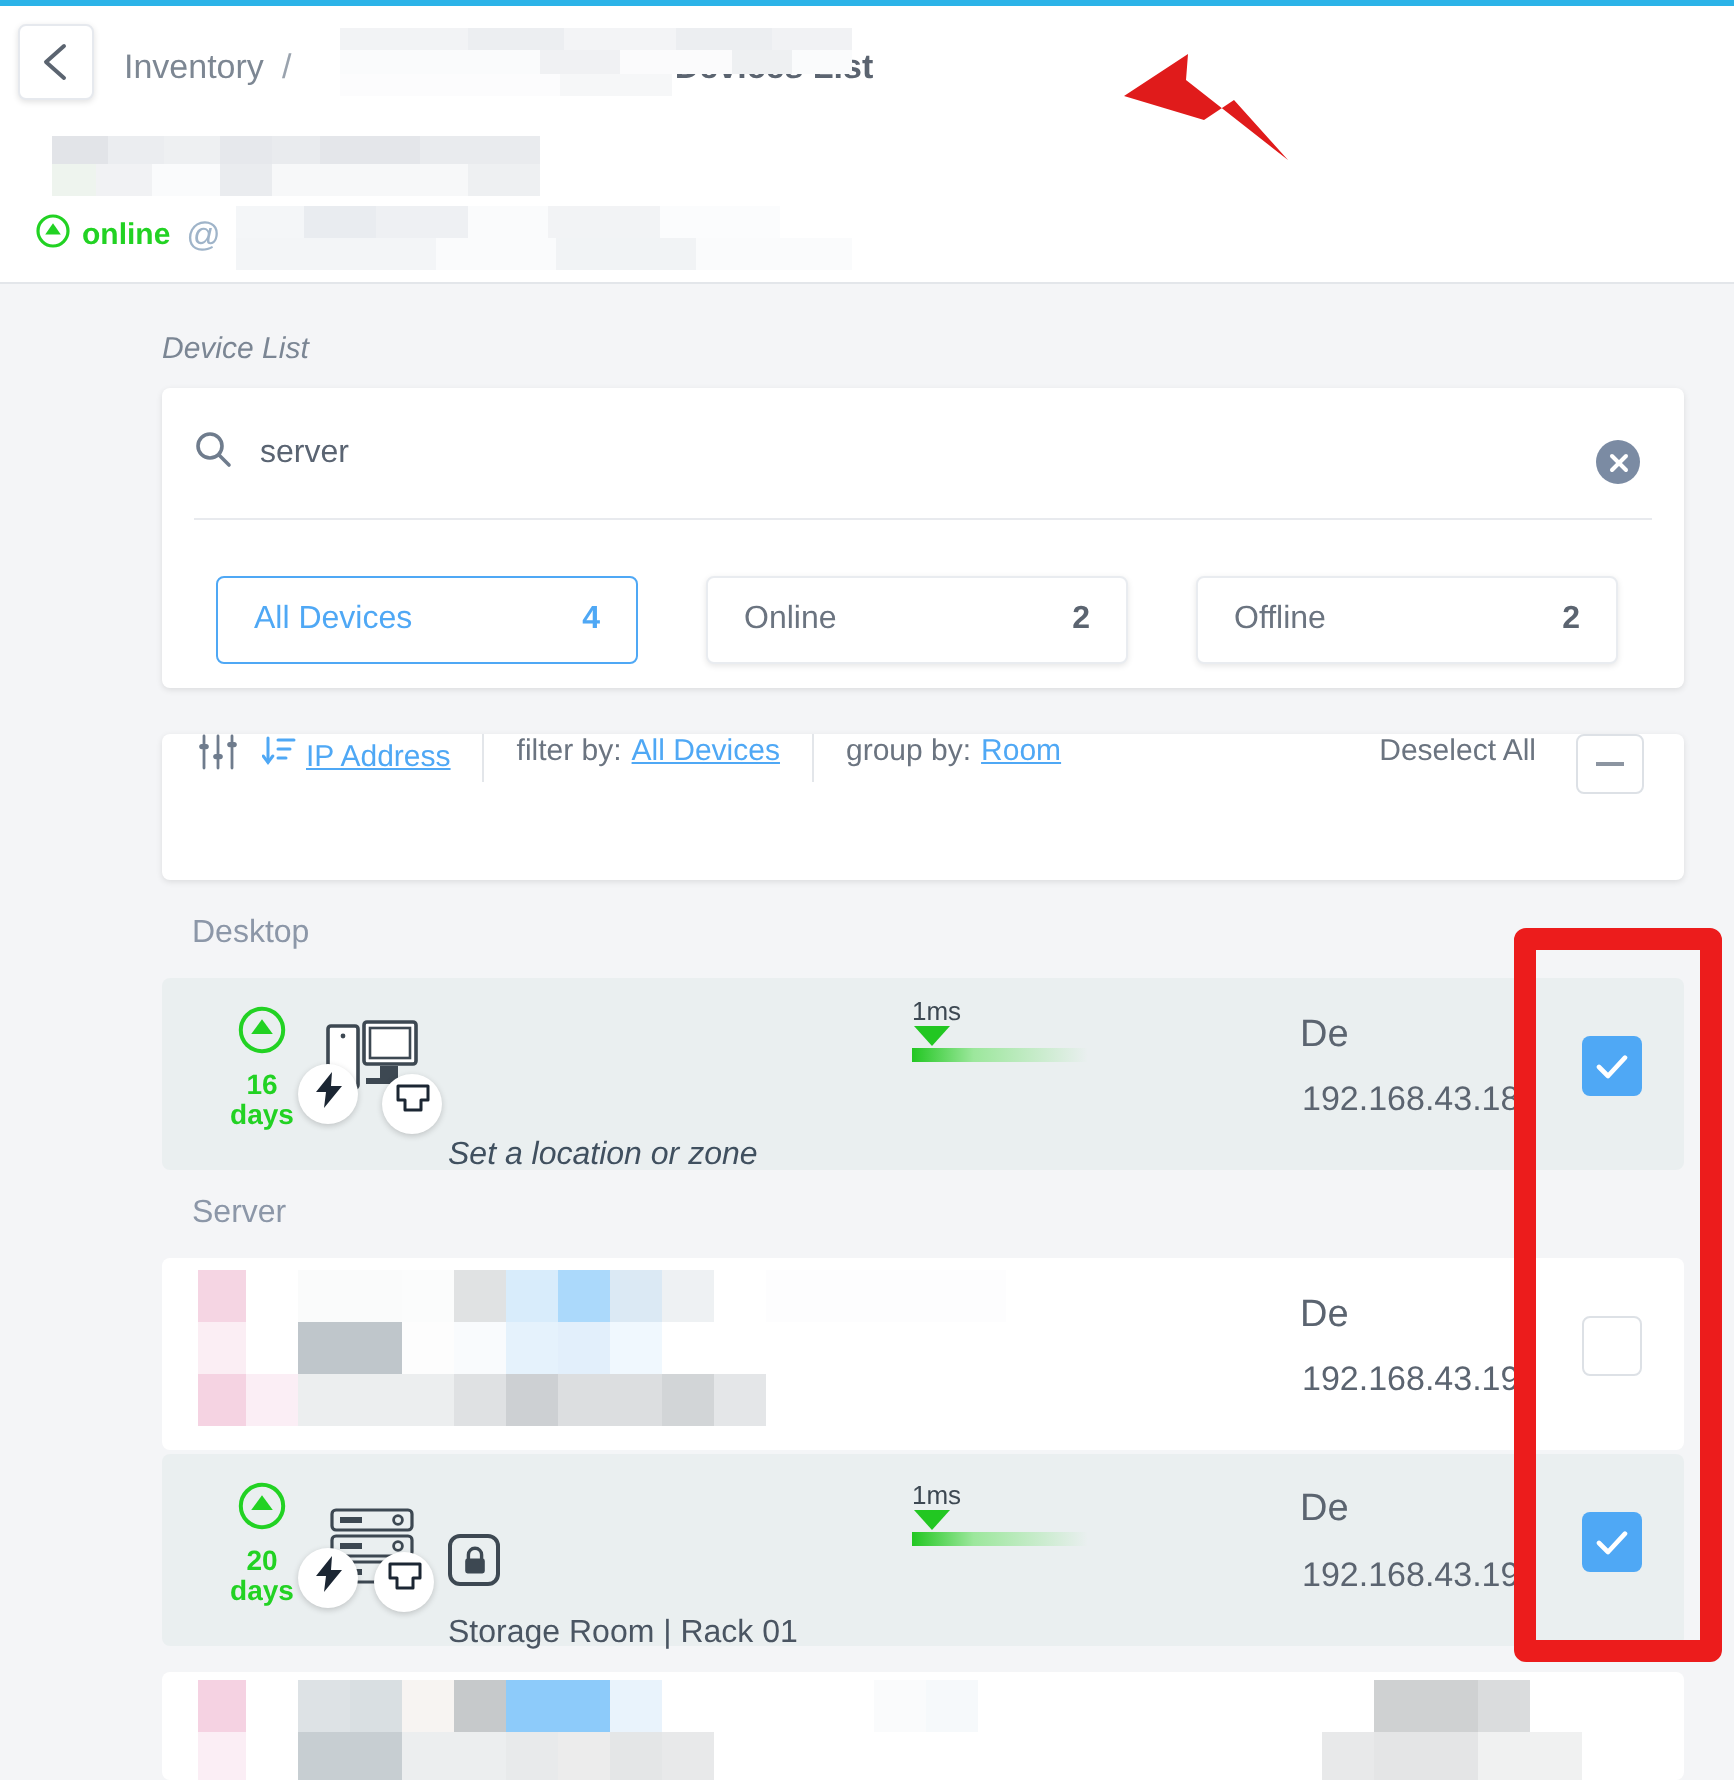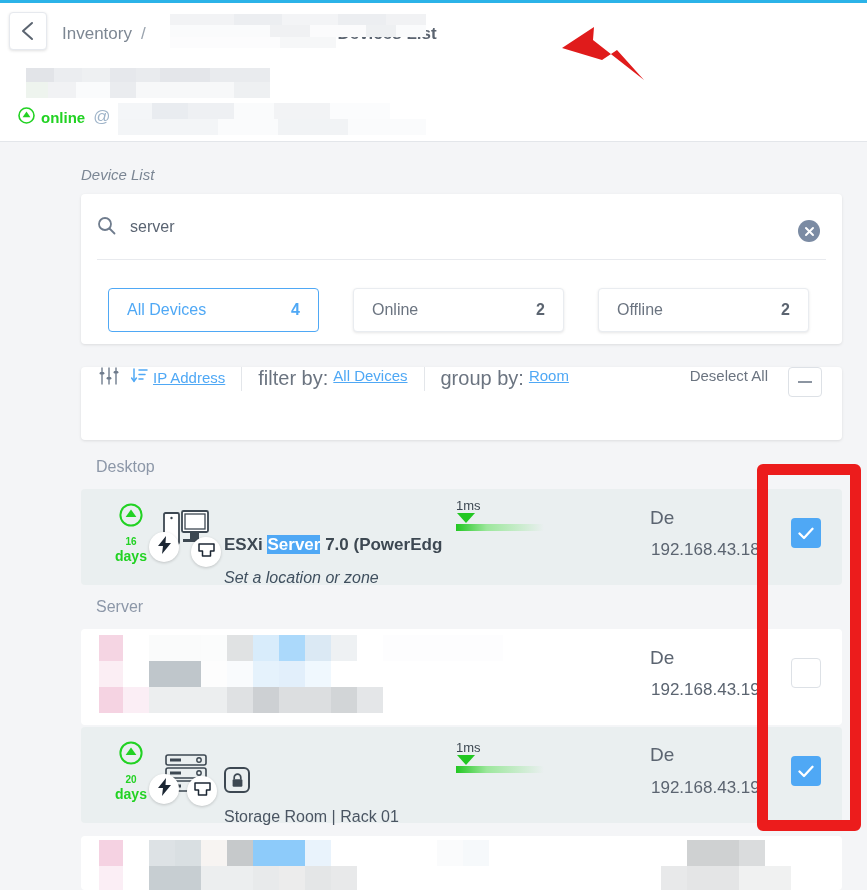--- a/index.html
+++ b/index.html
@@ -112,21 +112,21 @@
     display: flex; align-items: flex-start;
   }
   .tb-icon { margin-left: 18px; }
   .sort-link {
     display: flex; align-items: center; margin-left: 12px; cursor: pointer;
   }
   .sort-text {
     font-size: 15px; color: #4fa8f5; text-decoration: underline; margin-left: 5px;
   }
   .tb-divider { width: 1px; height: 24px; background: #e3e6ea; margin: 0 16px; }
-  .tb-text { font-size: 20px; color: #6b7480; }
+  .tb-text { font-size: 15px; color: #6b7480; }
   .tb-link {
     font-size: 15px; color: #4fa8f5; text-decoration: underline;
     margin-left: 5px; cursor: pointer;
   }
   .deselect {
     position: absolute; right: 74px; font-size: 15px; color: #6b7480; cursor: pointer;
   }
   .deselect-box {
     position: absolute; right: 20px; width: 34px; height: 30px;
     border: 1px solid #dde1e6; border-radius: 4px; background: #fff;
@@ -145,21 +145,21 @@
     position: absolute; left: 81px; width: 761px;
     background: #eaeff0; border-radius: 4px;
   }
   .device-row.plain { background: #ffffff; }
 
   .uptime {
     position: absolute; left: 24px; top: 14px; width: 52px;
     text-align: center;
   }
   .uptime-num {
-    font-size: 10px; font-weight: bold; color: #22d223; line-height: 15px;
+    font-size: 14px; font-weight: bold; color: #22d223; line-height: 15px;
     margin-top: 3px;
   }
   .uptime-unit { font-size: 14px; font-weight: bold; color: #22d223; line-height: 15px; }
 
   .dev-icon { position: absolute; left: 82px; top: 20px; }
   .badge-circle {
     position: absolute; width: 30px; height: 30px; border-radius: 50%;
     background: #fff; box-shadow: 0 1px 3px rgba(0,0,0,.18);
     display: flex; align-items: center; justify-content: center;
   }
@@ -416,23 +416,20 @@
     </span>
   </span>
   <span class="badge-circle" style="left:110px;top:48px;">
     <span>
       <svg width="17" height="15" viewBox="0 0 17 15">
         <path d="M1 1 H16 V8 L12.5 8 V13 H4.5 V8 L1 8 Z" fill="none" stroke="#1b2633" stroke-width="1.5" stroke-linejoin="round"></path>
       </svg>
     </span>
   </span>
 
-  <div class="dev-name">
-    <span>ESXi </span><span class="hl">Server</span><span> 7.0 (PowerEdg</span>
-  </div>
 
   <div class="dev-sub placeholder">Set a location or zone</div>
 
   <div class="latency" style="left:375px;top:9px;">
     <div class="latency-label">1ms</div>
     <div class="tri-down"></div>
     <div class="latency-bar"></div>
   </div>
 
   <div class="status-word-right" style="left:569px;top:18px;">De</div>

